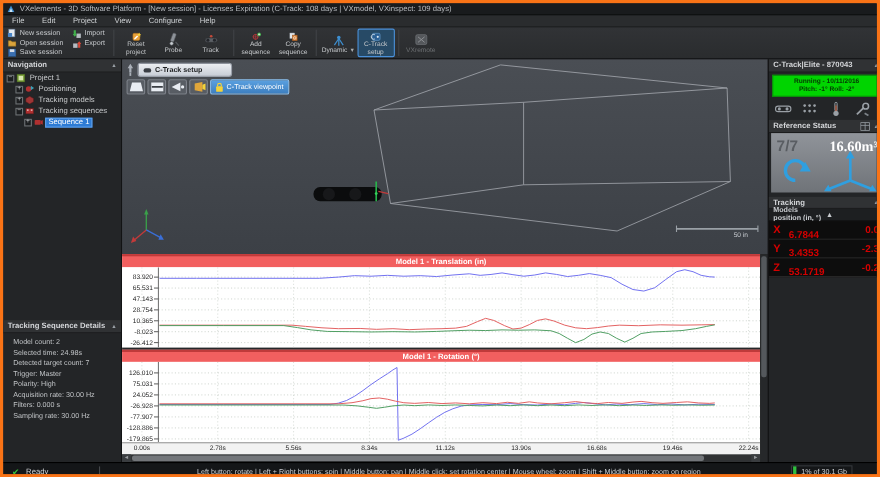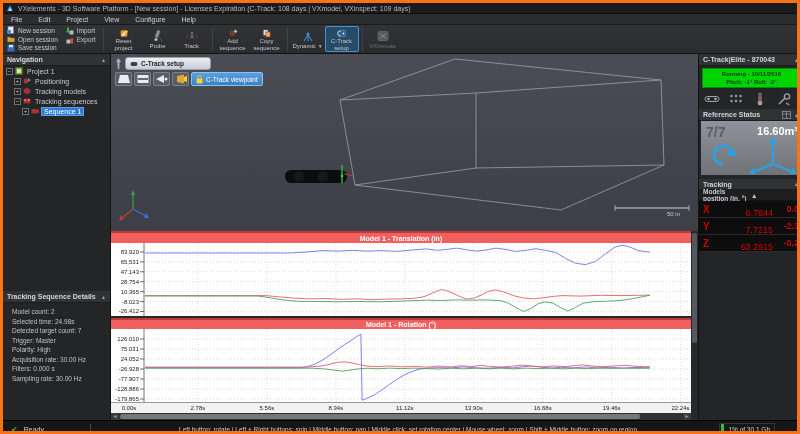--- a/index.html
+++ b/index.html
@@ -72,26 +72,26 @@
 
   
   .right-panel { position:absolute; left:695px; top:51px; width:105px; height:366px; background:#232527; border-left:1px solid #121314; }
   .status-box { position:absolute; left:3px; top:14px; width:99px; height:20px; background:#00d400; border:1px solid #0a8a0a; display:flex; flex-direction:column; align-items:center; justify-content:center; }
   .status-box div { font-size:6px; color:#043a04; font-weight:bold; line-height:8px; white-space:nowrap; }
   .rp-iconrow { position:absolute; left:4px; top:37px; display:flex; gap:7px; }
   .rp-iconbtn { width:17px; height:16px; display:flex; align-items:center; justify-content:center; }
   .rp-header { position:absolute; left:0; width:100%; }
   .ref-box { position:absolute; left:2px; top:67px; width:101px; height:54px; background:linear-gradient(#90949a,#6f7378); }
   .ref-count { position:absolute; left:5px; top:3px; font-size:14px; font-weight:bold; color:#595d62; }
-  .ref-volume { position:absolute; right:4px; top:4px; font-size:11px; font-weight:bold; color:#fff; }
+  .ref-volume { position:absolute; right:4px; top:4px; font-size:13px; font-weight:bold; color:#fff;font-family:Liberation Serif, serif; }
   .models-subheader { height:11px; background:#1d1f21; border-bottom:1px solid #121314; display:flex; align-items:center; padding:0 4px; }
   .models-subheader span { font-size:6.5px; font-weight:bold; color:#c9ccd0; flex:1; }
   .axis-row { position:absolute; left:0; width:100%; height:17px; background:#0d0d0d; border-bottom:1px solid #2a2a2a; display:flex; align-items:center; }
   .axis-letter { width:18px; font-size:10px; font-weight:bold; color:#d40000; padding-left:4px; }
-  .axis-value { flex:1; text-align:right; font-size:9px; font-weight:normal; color:#d40000;margin-top:8px; }
+  .axis-value { flex:1; text-align:left; font-size:9px; font-weight:bold; color:#d40000;margin-top:8px; }
   .axis-delta { width:30px; text-align:right; font-size:9px; font-weight:bold; color:#d40000; padding-right:4px; }
 
   
   .statusbar { position:absolute; left:0; top:417px; width:800px; height:17px; background:#141618; border-top:1px solid #000; display:flex; align-items:center; }
   .sb-check { font-size:8px; color:#35c03a; padding:0 6px 0 8px; }
   .sb-ready { font-size:7px; color:#cfd2d5; width:60px; }
   .sb-sep { width:1px; height:10px; background:#45484b; margin:0 6px; }
   .sb-help { flex:1; text-align:center; font-size:6.5px; color:#c9ccd0; white-space:nowrap; }
   .sb-mem { display:flex; align-items:center; border:1px solid #34373a; height:12px; margin-right:28px; padding-right:4px; }
   .sb-mem .mem-fill { width:3px; height:10px; background:#2fbf3f; margin:0 4px 0 1px; }
@@ -581,26 +581,26 @@
       <span>Models position (in, °)</span>
       <span class="collapse-arrow">▲</span>
     </div>
     <div class="axis-row" style="top:147px;">
       <span class="axis-letter">X</span>
       <span class="axis-value">6.7844</span>
       <span class="axis-delta">0.0</span>
     </div>
     <div class="axis-row" style="top:164px;">
       <span class="axis-letter">Y</span>
-      <span class="axis-value">7.7215</span>
+      <span class="axis-value">3.4353</span>
       <span class="axis-delta">-2.3</span>
     </div>
     <div class="axis-row" style="top:181px;">
       <span class="axis-letter">Z</span>
-      <span class="axis-value">63.2915</span>
+      <span class="axis-value">53.1719</span>
       <span class="axis-delta">-0.2</span>
     </div>
   </div>
 
   <div class="statusbar">
     <span class="sb-check">✔</span>
     <span class="sb-ready">Ready</span>
     <span class="sb-sep"></span>
     <span class="sb-help">Left button: rotate  |  Left + Right buttons: spin  |  Middle button: pan  |  Middle click: set rotation center  |  Mouse wheel: zoom  |  Shift + Middle button: zoom on region</span>
     <div class="sb-mem">

